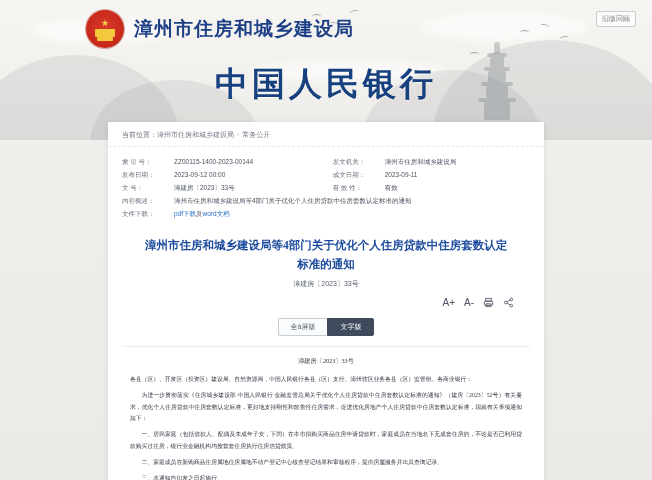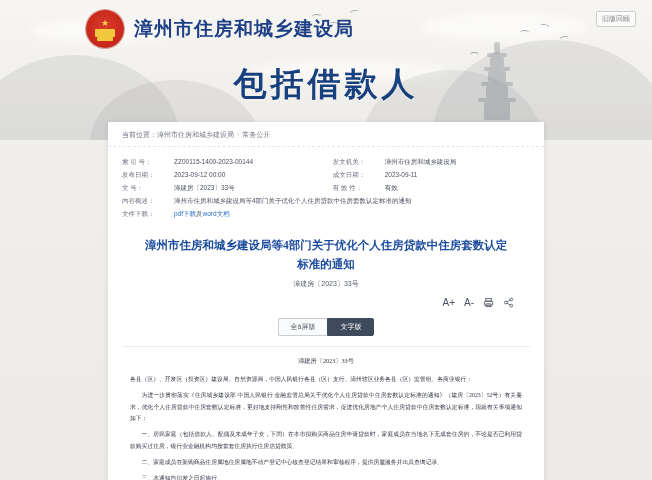--- a/index.html
+++ b/index.html
@@ -303,21 +303,21 @@
   <div class="site-header">
     <div class="emblem">
       <div class="star">★</div>
       <div class="gate"></div>
     </div>
     <div class="site-title">漳州市住房和城乡建设局</div>
   </div>
 
   <div class="corner-btn">旧版回顾</div>
 
-  <div class="big-title">包括借款人</div>
+  <div class="big-title">中国人民银行</div>
 
   <div class="card">
 
     <div class="breadcrumb">
       <span>当前位置：</span><a href="#">漳州市住房和城乡建设局</a><span class="sep">›</span><a href="#">常务公开</a>
     </div>
 
     <table class="meta">
       <tbody>
           <tr>

